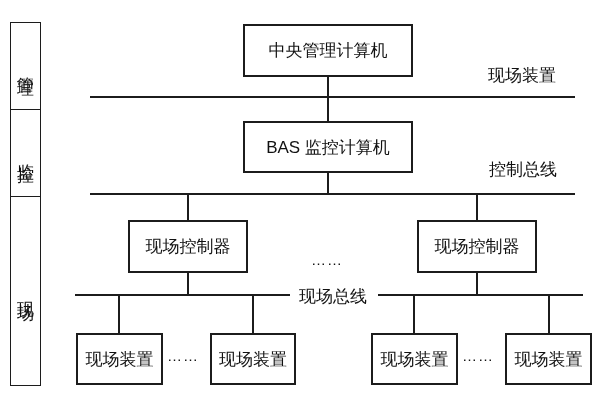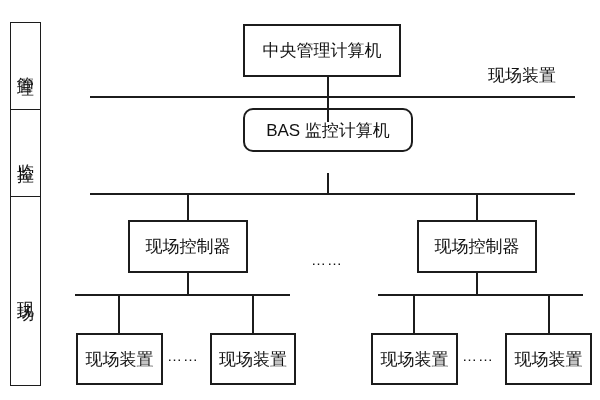--- a/index.html
+++ b/index.html
@@ -48,22 +48,22 @@
     position: absolute;
     box-sizing: border-box;
     border: 2px solid #1c1c1c;
     background: #ffffff;
     display: flex;
     align-items: center;
     justify-content: center;
     font-size: 17px;
     white-space: nowrap;
   }
-  .central    { left: 243px; top: 24px;  width: 158px; height: 53px; }
-  .bas        { left: 243px; top: 108px; width: 170px; height: 44px; border-radius: 10px; }
+  .central    { left: 243px; top: 24px;  width: 170px; height: 53px; }
+  .bas        { left: 243px; top: 121px; width: 170px; height: 52px; }
   .ctrl-left  { left: 128px; top: 220px; width: 120px; height: 53px; }
   .ctrl-right { left: 417px; top: 220px; width: 120px; height: 53px; }
   .dev1 { left: 76px;  top: 333px; width: 87px; height: 52px; }
   .dev2 { left: 210px; top: 333px; width: 86px; height: 52px; }
   .dev3 { left: 371px; top: 333px; width: 87px; height: 52px; }
   .dev4 { left: 505px; top: 333px; width: 87px; height: 52px; }
   
   .hline, .vline { position: absolute; background: #1c1c1c; }
   .hline { height: 2px; }
   .vline { width: 2px; }
@@ -140,18 +140,20 @@
   <div class="vline v-l1"></div>
   <div class="vline v-r1"></div>
   <div class="vline v-l2"></div>
   <div class="vline v-r2"></div>
   <div class="vline v-d1"></div>
   <div class="vline v-d2"></div>
   <div class="vline v-d3"></div>
   <div class="vline v-d4"></div>
 
   <div class="bus-label lab-mgmt">现场装置</div>
+  <div class="bus-label lab-ctrl">控制总线</div>
+  <div class="bus-label lab-fbus">现场总线</div>
 
   <div class="ellipsis e-ctrl">……</div>
   <div class="ellipsis e-devL">……</div>
   <div class="ellipsis e-devR">……</div>
 
 </div>
 
 </body></html>

